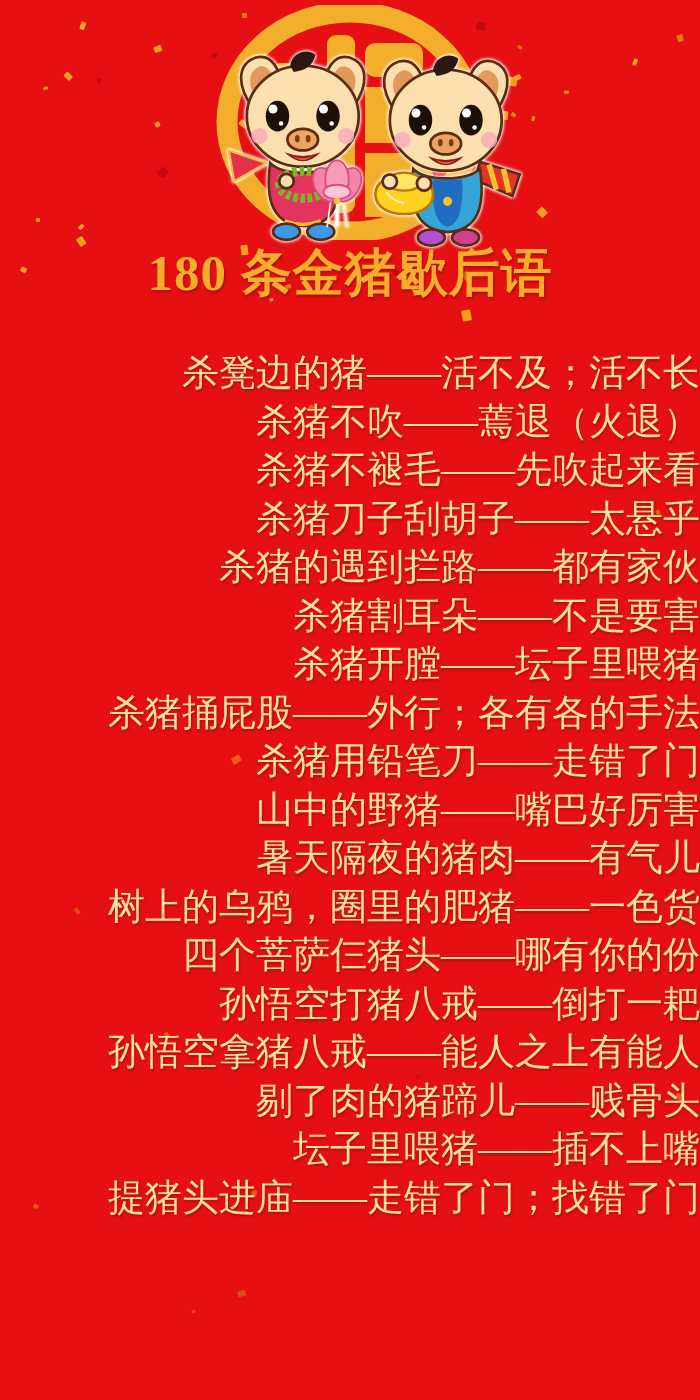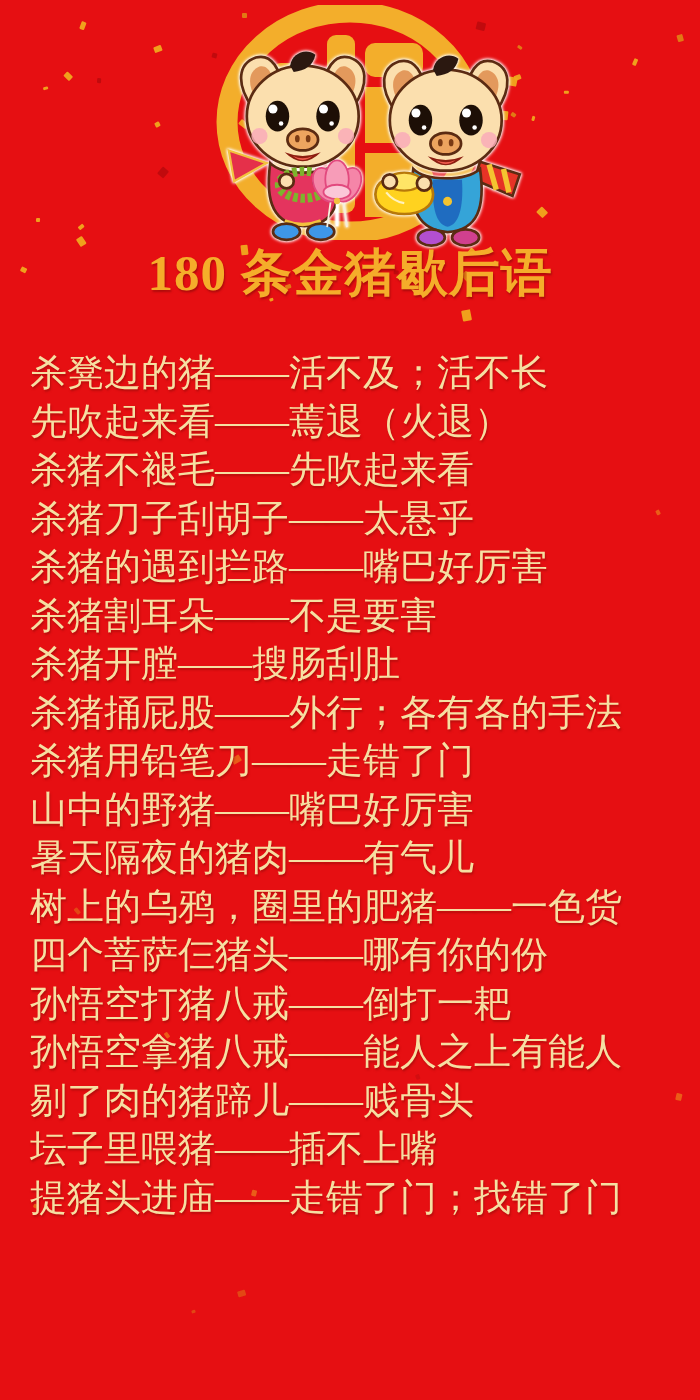--- a/index.html
+++ b/index.html
@@ -16,21 +16,21 @@
   .pig-right{left:363px;top:48px;width:170px;height:203px;z-index:3;}
   .confetti{position:absolute;inset:0;z-index:1;pointer-events:none;}
   .confetti-bit{position:absolute;border-radius:1px;display:block;}
 
   
   .content{position:relative;z-index:5;}
   .page-title{margin:0;padding-top:243px;text-align:center;
     font-size:51px;line-height:60px;font-weight:700;letter-spacing:1px;
     color:var(--title-gold,#f5ad2a);
     text-shadow:1px 2px 2px rgba(130,10,5,.55);}
-  .saying-list{margin:46px 0 0 30px;padding:0;list-style:none;}
+  .saying-list{margin:46px 0 0 30px;padding:0;list-style:none;text-align:right;}
   .saying-list li{font-size:37px;line-height:48.5px;white-space:pre-wrap;
     color:var(--body-text,#f6dfa2);
     text-shadow:1px 2px 2px rgba(140,12,8,.5);}
 </style>
 </head>
 <body>
 
 <div class="poster">
 
   <div class="header-art">
@@ -177,26 +177,26 @@
         <span class="confetti-bit" style="left: 415px; top: 1075px; width: 5.4px; height: 4.3px; background: rgb(191, 11, 14); transform: rotate(69deg); opacity: 0.5;"></span>
         <span class="confetti-bit" style="left: 676px; top: 1094px; width: 5.8px; height: 6.5px; background: rgb(240, 169, 30); transform: rotate(193deg); opacity: 0.5;"></span>
       </div>
   </div>
 
   <div class="content">
     <h1 class="page-title">180 条金猪歇后语</h1>
 
     <ul class="saying-list">
       <li>杀凳边的猪——活不及；活不长</li>
-      <li>先吹起来看——蔫退（火退）</li>
+      <li>杀猪不吹——蔫退（火退）</li>
       <li>杀猪不褪毛——先吹起来看</li>
       <li>杀猪刀子刮胡子——太悬乎</li>
-      <li>杀猪的遇到拦路——嘴巴好厉害</li>
+      <li>杀猪的遇到拦路——都有家伙</li>
       <li>杀猪割耳朵——不是要害</li>
-      <li>杀猪开膛——搜肠刮肚</li>
+      <li>杀猪开膛——坛子里喂猪</li>
       <li>杀猪捅屁股——外行；各有各的手法</li>
       <li>杀猪用铅笔刀——走错了门</li>
       <li>山中的野猪——嘴巴好厉害</li>
       <li>暑天隔夜的猪肉——有气儿</li>
       <li>树上的乌鸦，圈里的肥猪——一色货</li>
       <li>四个菩萨仨猪头——哪有你的份</li>
       <li>孙悟空打猪八戒——倒打一耙</li>
       <li>孙悟空拿猪八戒——能人之上有能人</li>
       <li>剔了肉的猪蹄儿——贱骨头</li>
       <li>坛子里喂猪——插不上嘴</li>

